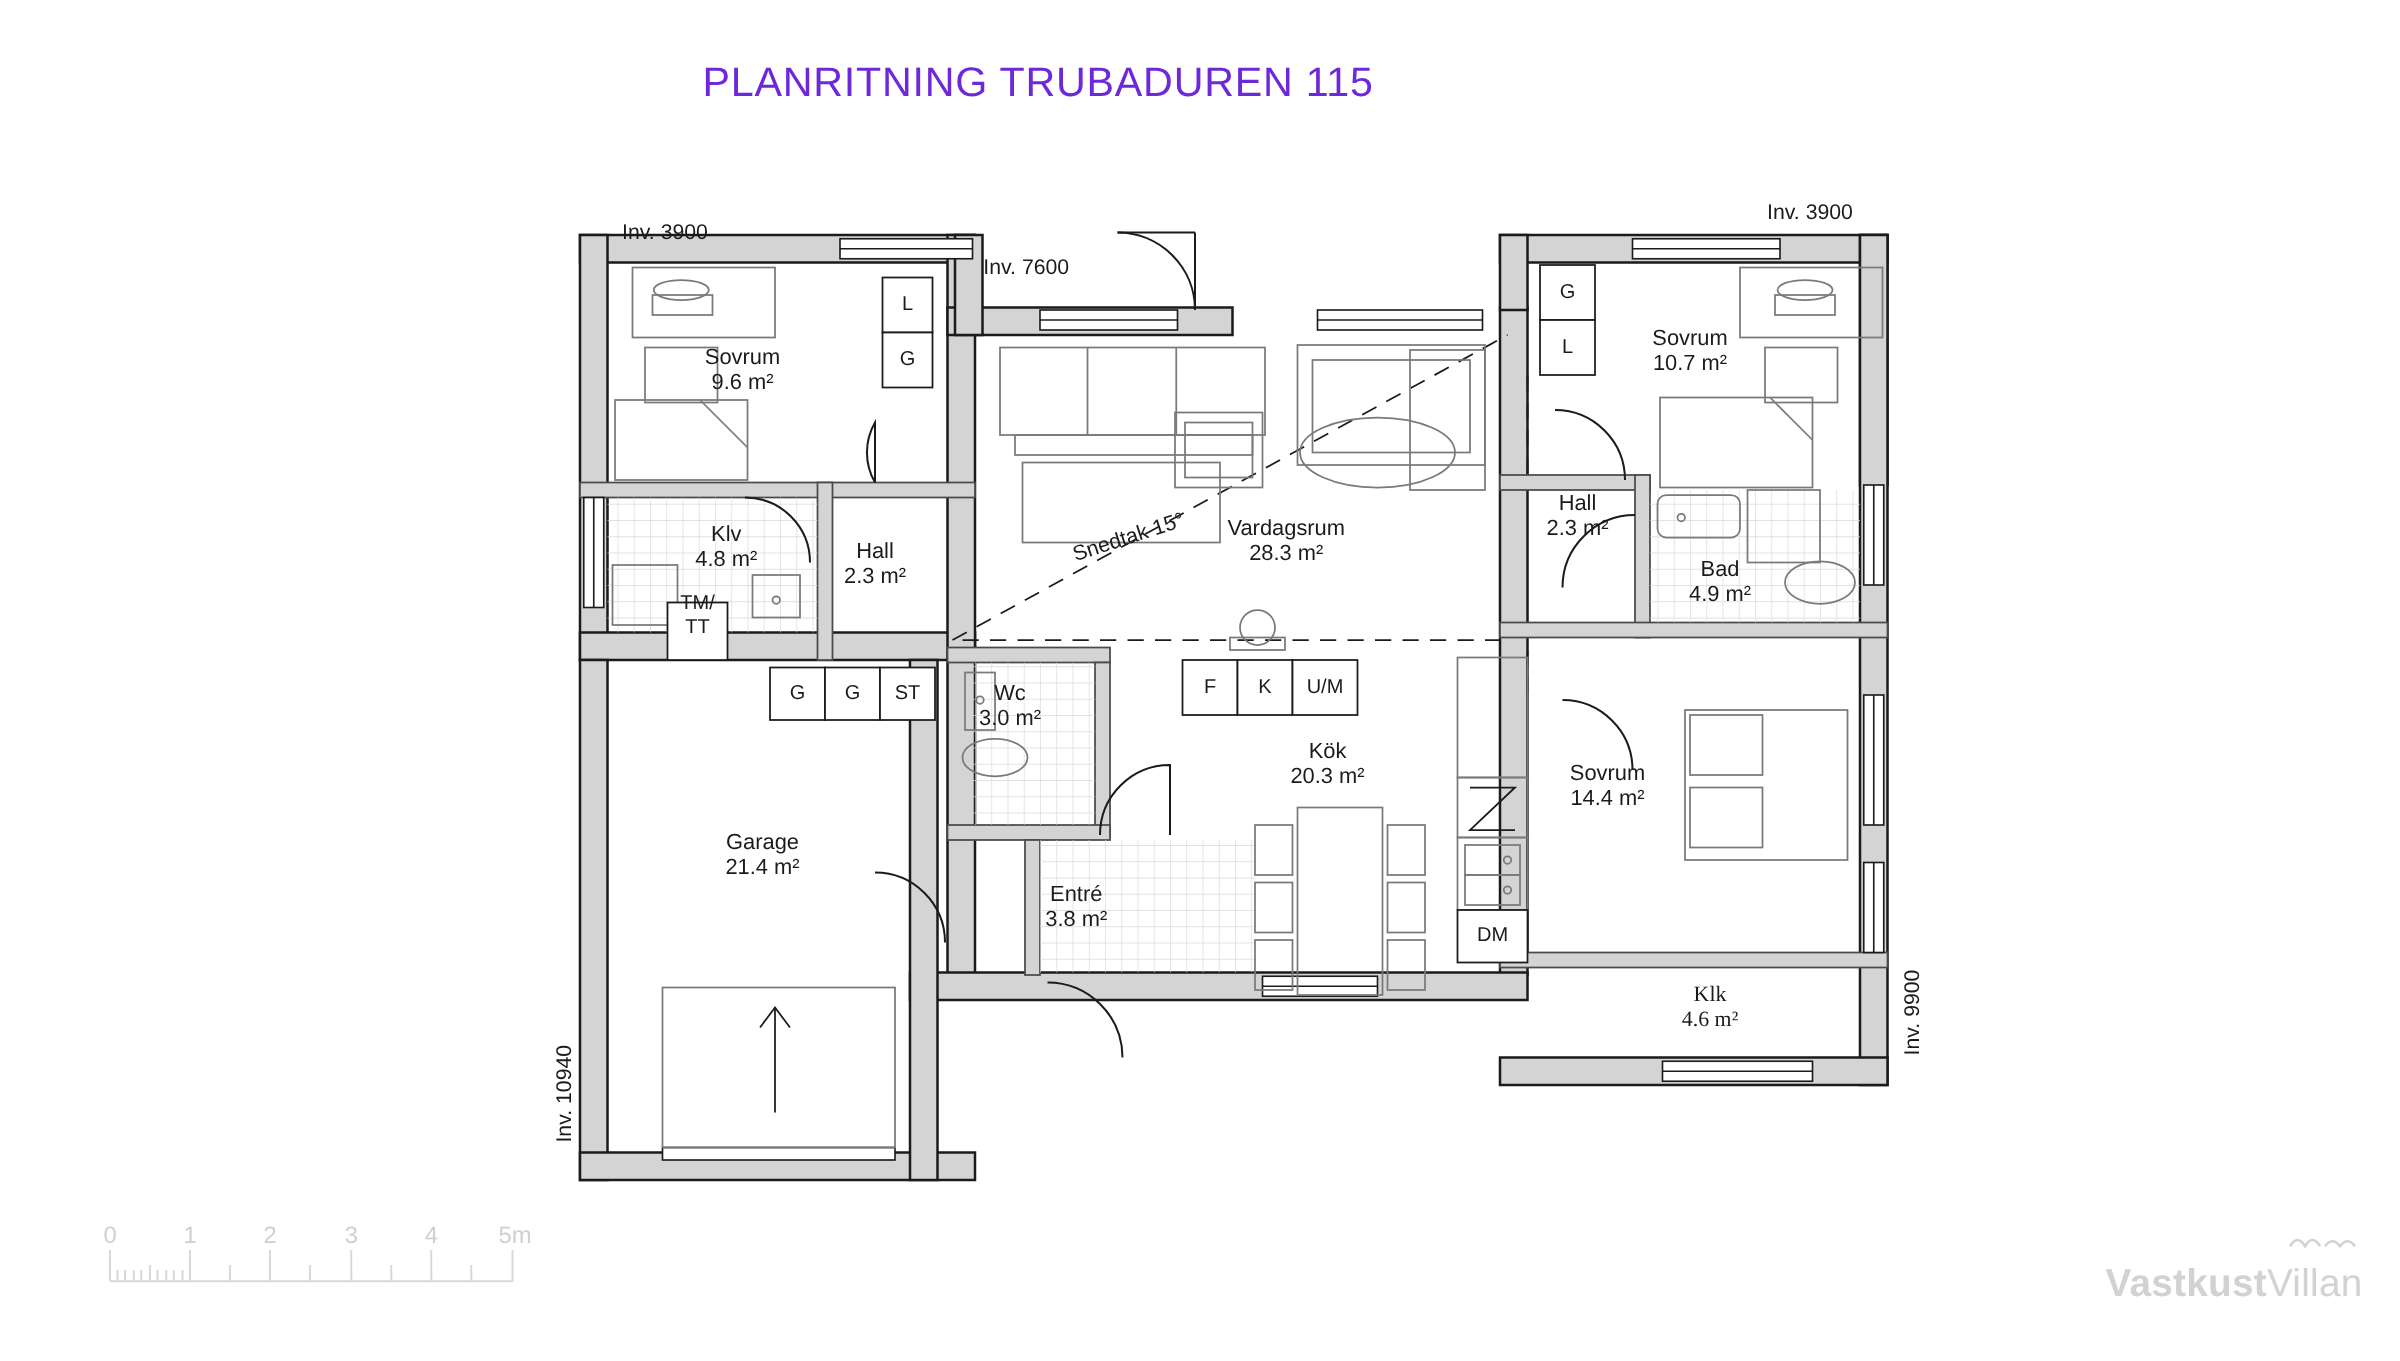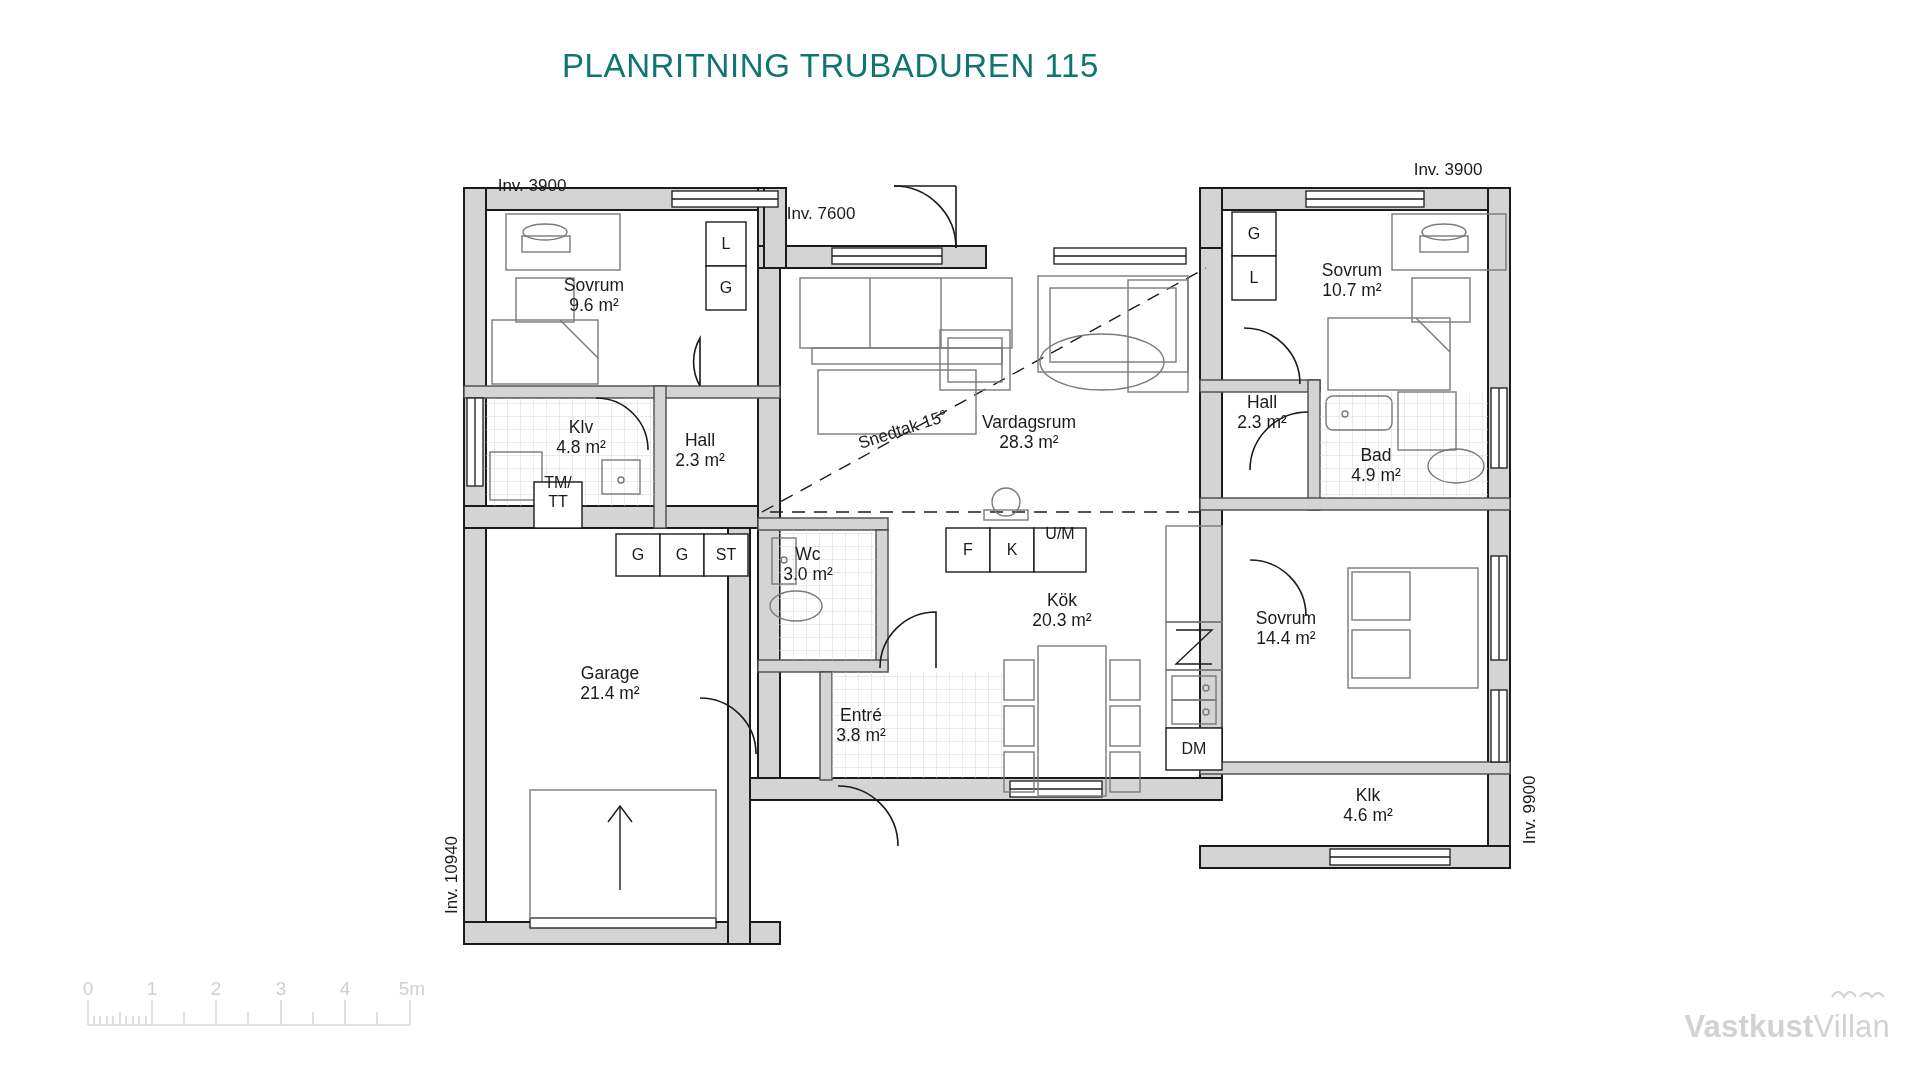--- a/index.html
+++ b/index.html
@@ -4,21 +4,21 @@
 <style>
   html,body{margin:0;padding:0;}
   body{
     width:1920px;height:1089px;background:#ffffff;position:relative;
     font-family:"Liberation Sans", sans-serif;color:#1b1b1b;overflow:hidden;
   }
   #plan{position:absolute;left:0;top:0;width:1920px;height:1089px;}
   .txt{position:absolute;white-space:nowrap;}
   .title{
     left:0;top:47px;width:1661px;text-align:center;
-    font-size:33px;letter-spacing:.6px;color:#0f766e;
+    font-size:33px;letter-spacing:.6px;color:#6d28d9;
   }
   .room{
     text-align:center;font-size:17.5px;line-height:20px;color:#1b1b1b;
     transform:translate(-50%,-50%);
   }
   .room .nm{display:block;}
   .room .ar{display:block;}
   .tag{
     font-size:17px;color:#1b1b1b;transform:translate(-50%,-50%);
   }
@@ -318,36 +318,36 @@
   <span class="ar">3.8 m²</span>
 </div>
 <div class="txt room" style="left:610px;top:683px;">
   <span class="nm">Garage</span>
   <span class="ar">21.4 m²</span>
 </div>
 <div class="txt room" style="left:1286px;top:628px;">
   <span class="nm">Sovrum</span>
   <span class="ar">14.4 m²</span>
 </div>
-<div class="txt room" style="left:1368px;top:805px;">
+<div class="txt room" style="left:1368px;top:805px;font-family:Liberation Serif, serif;">
   <span class="nm">Klk</span>
   <span class="ar">4.6 m²</span>
 </div>
 
 <div class="txt clab" style="left:726px;top:244px;">L</div>
 <div class="txt clab" style="left:726px;top:288px;">G</div>
 <div class="txt clab" style="left:1254px;top:234px;">G</div>
 <div class="txt clab" style="left:1254px;top:278px;">L</div>
 <div class="txt clab" style="left:638px;top:555px;">G</div>
 <div class="txt clab" style="left:682px;top:555px;">G</div>
 <div class="txt clab" style="left:726px;top:555px;">ST</div>
 
 <div class="txt clab" style="left:968px;top:550px;">F</div>
 <div class="txt clab" style="left:1012px;top:550px;">K</div>
-<div class="txt clab" style="left:1060px;top:534px;">U/M</div>
+<div class="txt clab" style="left:1060px;top:550px;">U/M</div>
 <div class="txt clab" style="left:1194px;top:749px;">DM</div>
 <div class="txt clab" style="left:558px;top:492px;line-height:19px;">
   <span style="display:block;">TM/</span>
     <span style="display:block;">TT</span>
 </div>
 
 <div class="txt scale-num" style="left:88px;top:978px;">0</div>
 <div class="txt scale-num" style="left:152px;top:978px;">1</div>
 <div class="txt scale-num" style="left:216px;top:978px;">2</div>
 <div class="txt scale-num" style="left:281px;top:978px;">3</div>

